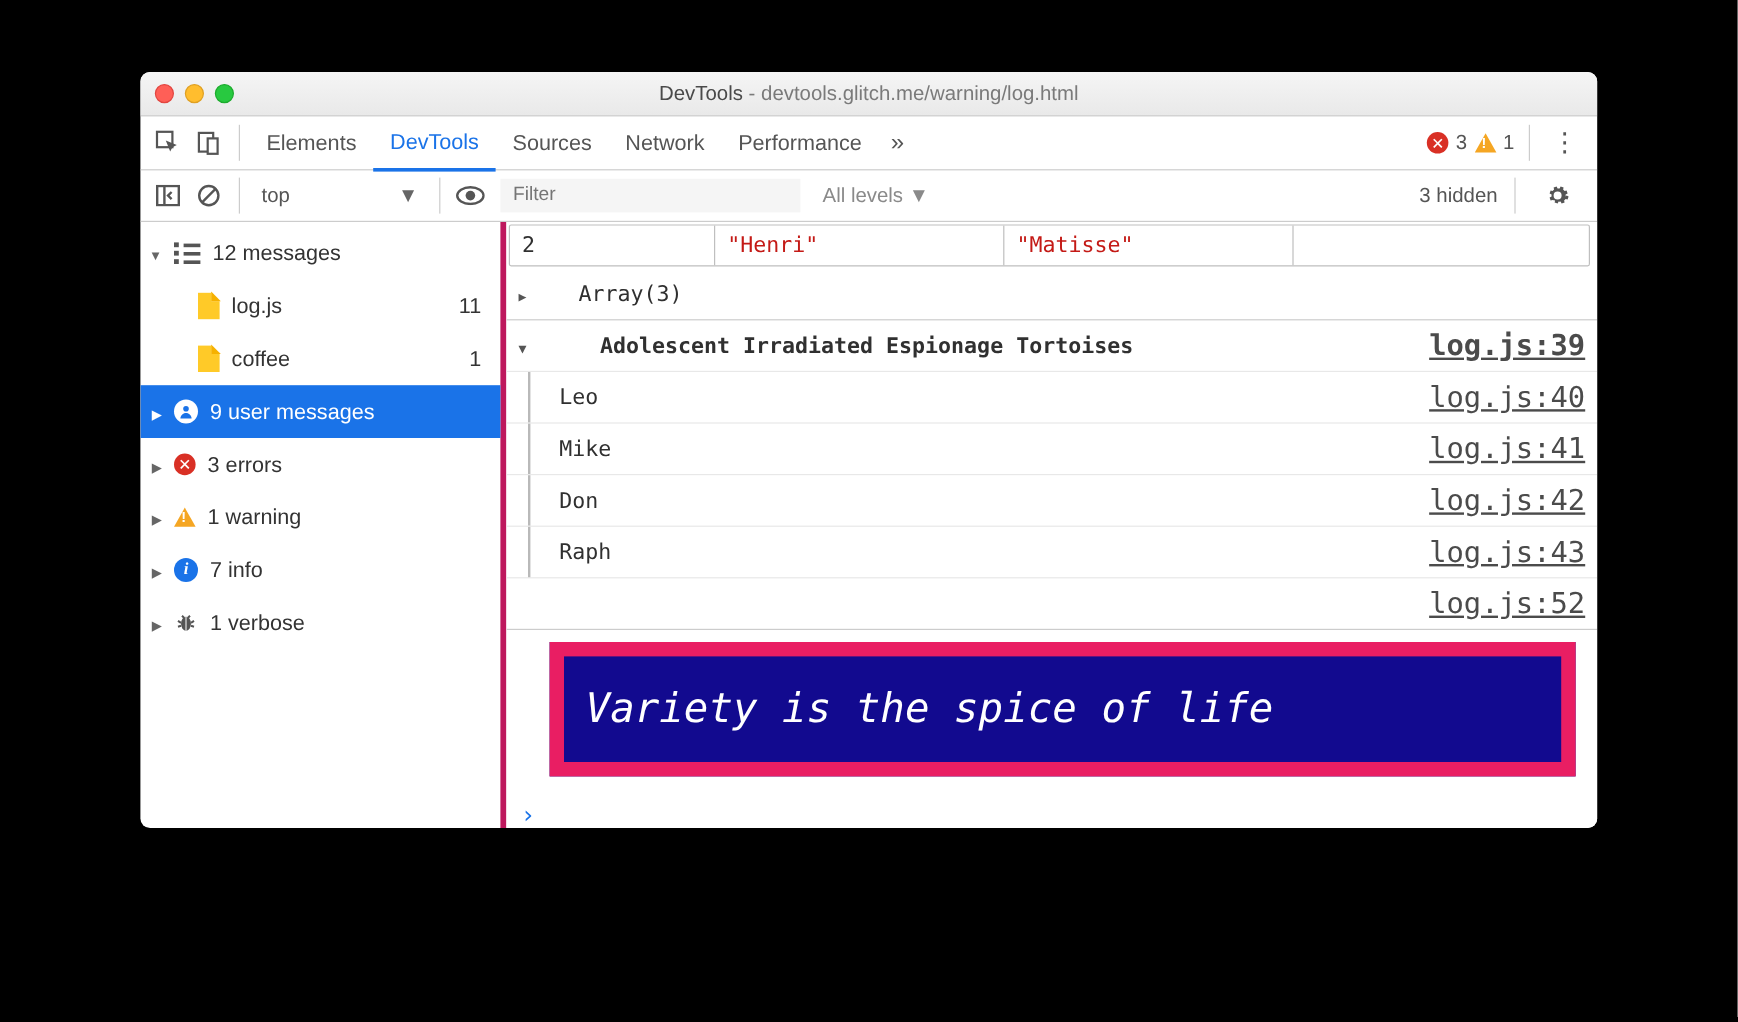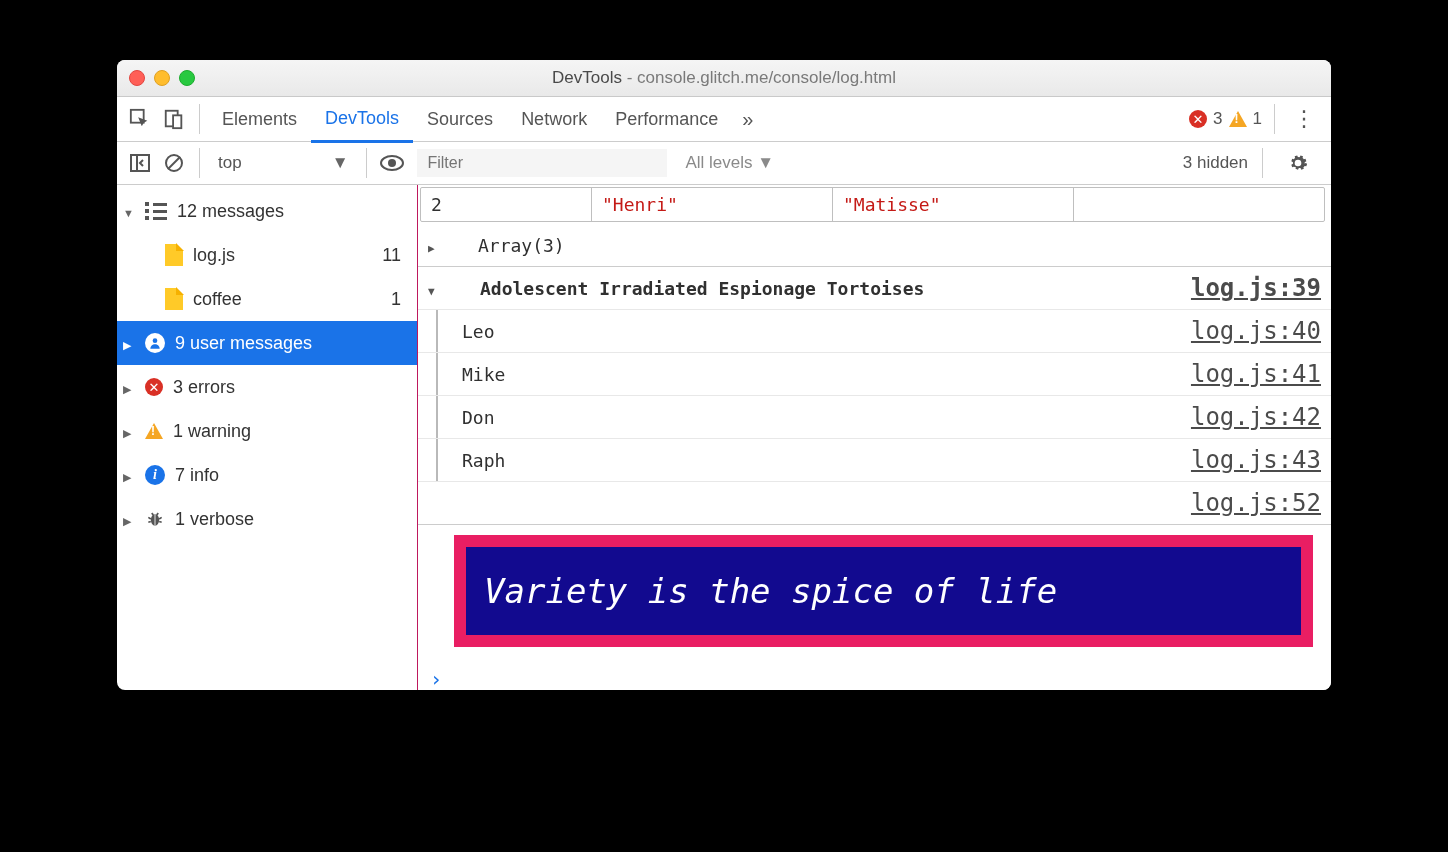--- a/index.html
+++ b/index.html
@@ -27,21 +27,21 @@
 .tri .bang{position:absolute;left:-3px;top:1px;color:#fff;font-size:12px;font-weight:700;}
 .menudots{font-size:22px;padding:0 10px;color:#555;}
 .toolbar{height:42px;border-bottom:1px solid #ccc;display:flex;align-items:center;padding:0 6px;font-size:17px;color:#555;}
 .toolbar .sel{display:flex;align-items:center;padding:0 10px;gap:90px;text-align:center;}
 .toolbar .carv{color:#666;}
 .filter{margin-left:8px;height:28px;width:230px;border:none;background:#f5f5f5;padding:0 10px;font-size:16px;color:#333;}
 .levels{margin-left:18px;color:#8a8a8a;}
 .hidden{margin-left:auto;color:#555;padding-right:6px;}
 .gear{padding:0 10px;}
 .body{display:flex;height:calc(100% - 36px - 44px - 42px);}
-.sidebar{width:300px;border-right:1px solid #be185d;padding-top:4px;font-size:18px;color:#333;}
+.sidebar{width:300px;border-right:5px solid #be185d;padding-top:4px;font-size:18px;color:#333;text-align:right;}
 .srow{display:flex;align-items:center;height:44px;padding:0 6px;gap:10px;}
 .srow .car{width:12px;color:#666;}
 .srow .cnt{margin-left:auto;padding-right:10px;color:#333;}
 .srow.sel{background:#1a73e8;color:#fff;}
 .srow.sel .car,.srow.sel .cnt{color:#fff;}
 .indent{padding-left:48px;}
 .fileicon{width:18px;height:22px;background:#ffca28;position:relative;}
 .fileicon::after{content:"";position:absolute;right:-1px;top:-1px;border-top:8px solid #fff;border-left:8px solid #f6b100;}
 .usercirc{width:20px;height:20px;border-radius:50%;background:#fff;display:flex;align-items:center;justify-content:center;}
 .usercirc svg{width:14px;height:14px;}
@@ -75,21 +75,21 @@
 
 <div class="window">
 
   <div class="titlebar">
     <div class="traffic">
       <div class="dot r"></div>
       <div class="dot y"></div>
       <div class="dot g"></div>
     </div>
     <div class="title">
-      <span>DevTools</span><span class="dim"> - </span><span class="dim">console.glitch.me/console/log.html</span>
+      <span>DevTools</span><span class="dim"> - </span><span class="dim">devtools.glitch.me/warning/log.html</span>
     </div>
   </div>
 
   <div class="tabbar">
     <div class="iconbtn">
       <svg width="22" height="22" viewBox="0 0 24 24" fill="none" stroke="#555" stroke-width="2">
           <rect x="2" y="2" width="14" height="14"></rect>
           <path d="M10 10l10 4-4 2-2 4z" fill="#555" stroke="none"></path>
         </svg>
     </div>
@@ -238,21 +238,21 @@
         </div>
       </div>
 
       <div class="logrow" style="border-bottom:1px solid #ccc;">
         <span class="car right"></span>
         <span style="padding-left:6px;">Array(3)</span>
       </div>
 
       <div class="logrow grouphead">
         <span class="car down"></span>
-        <span style="padding-left:8px;">Adolescent Irradiated Espionage Tortoises</span>
+        <span style="padding-left:8px;margin-left:16px;">Adolescent Irradiated Espionage Tortoises</span>
         <a class="src">log.js:39</a>
       </div>
 
       <div class="logrow grpitem">
           <div class="grpline"></div>
         <span>Leo</span>
         <a class="src">log.js:40</a>
       </div>
       <div class="logrow grpitem">
           <div class="grpline"></div>

